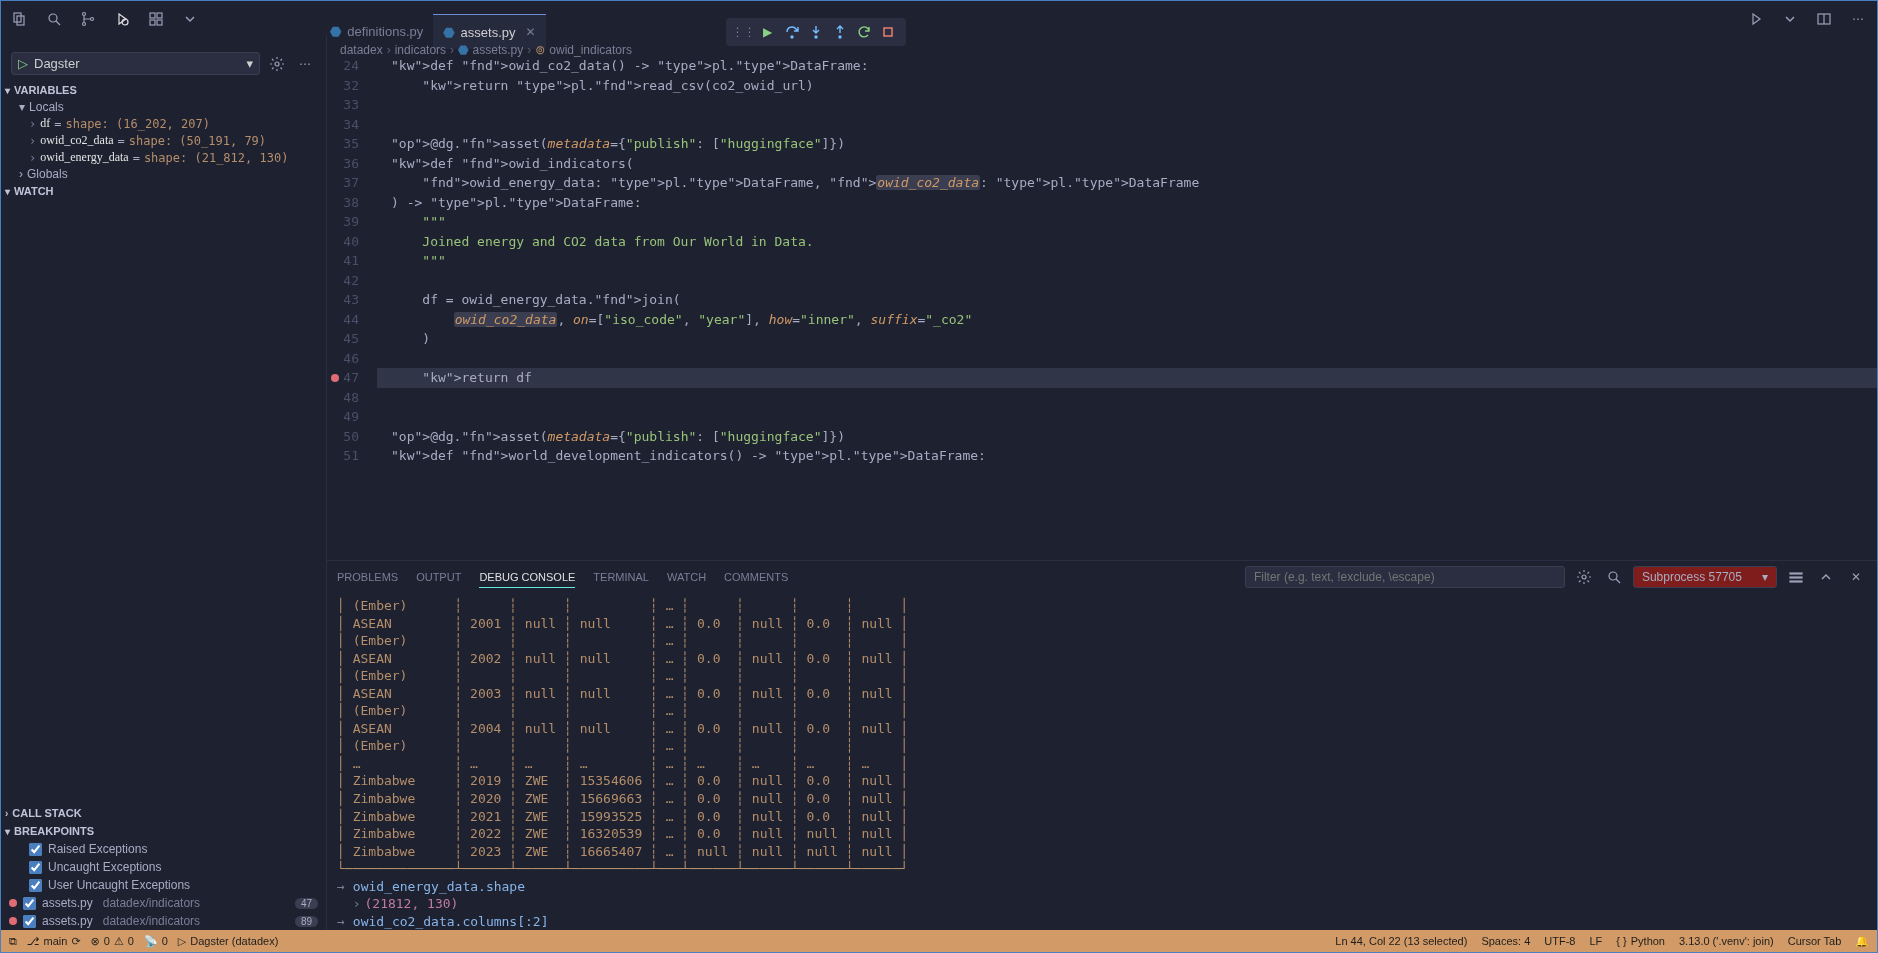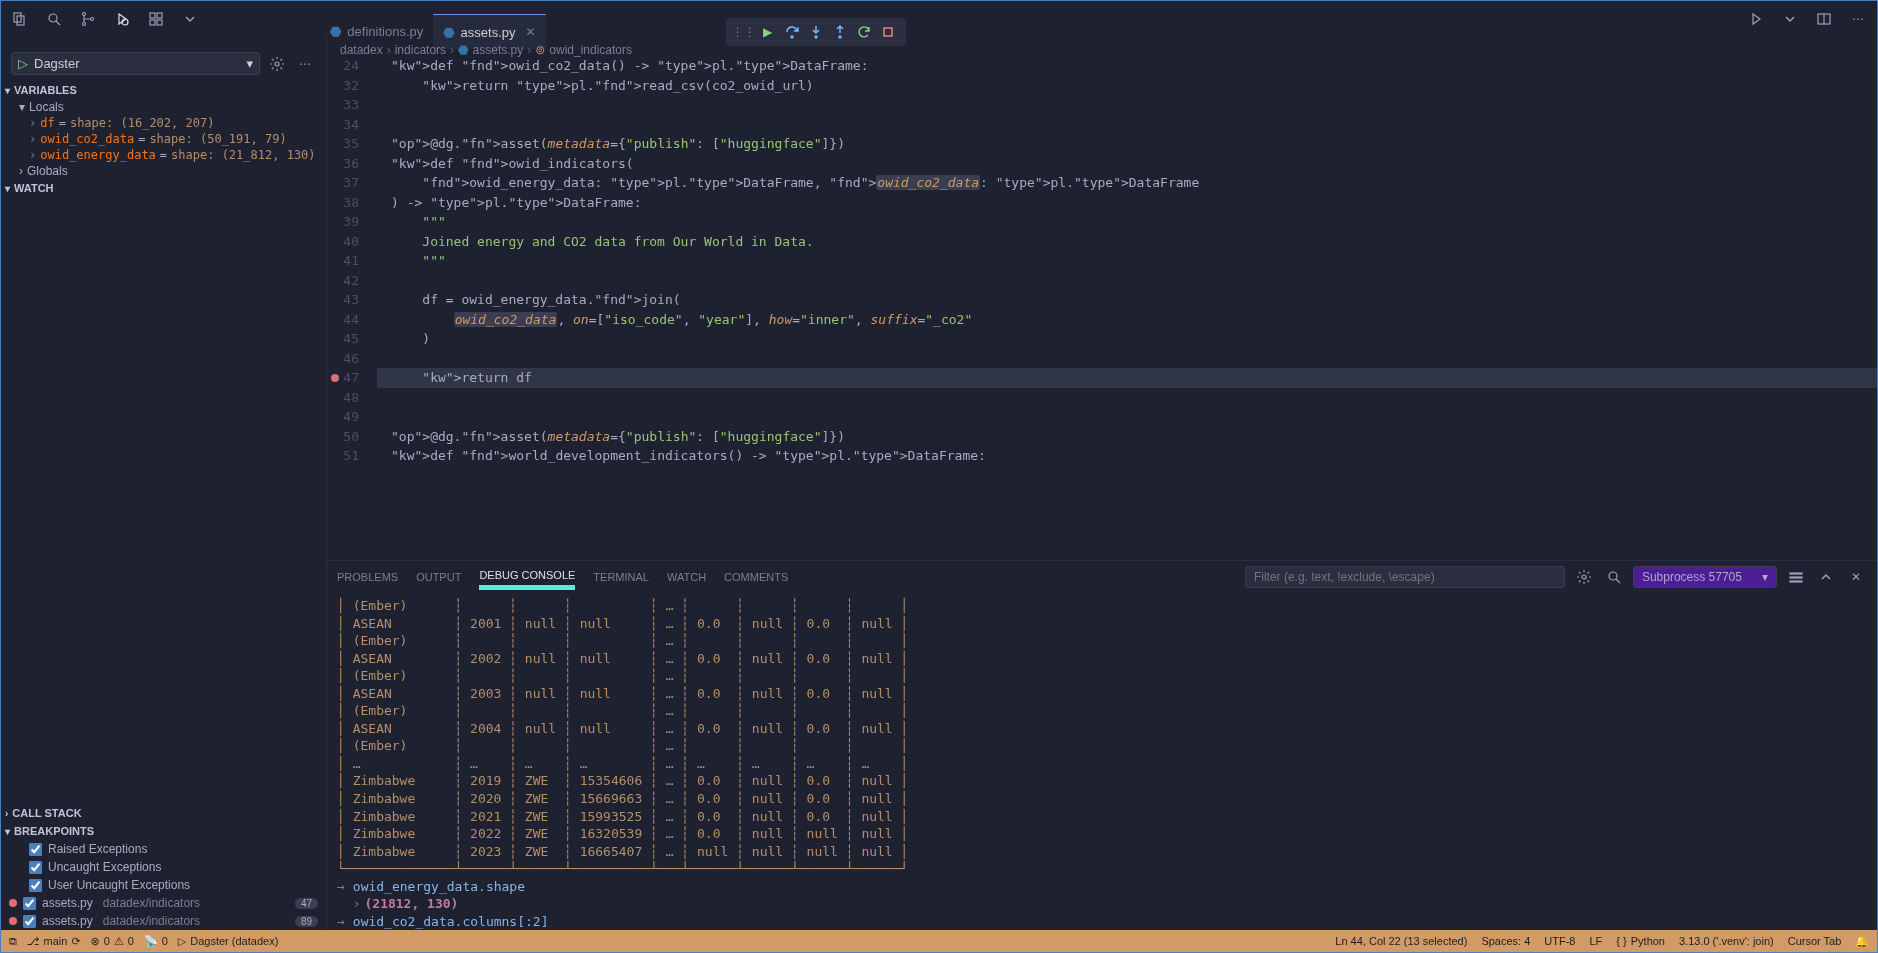--- a/index.html
+++ b/index.html
@@ -128,21 +128,21 @@
 }
 .section-header .chev { font-size: 10px; }
 .var-item {
   display: flex;
   align-items: center;
   padding: 1px 4px 1px 28px;
   font-size: 12px;
   gap: 4px;
   cursor: pointer;
 }
-.var-item .name { color: #f97316; }
+.var-item .name { color: #e5e5e5; font-family: Liberation Serif, serif; }
 .var-item .eq { color: #a8acc3; }
 .var-item .val { color: #b58e6a; }
 .var-item.locals, .var-item.globals { padding-left: 18px; font-size: 12px; }
 .watch-section, .callstack-section, .breakpoints-section {
   display: flex;
   flex-direction: column;
 }
 .watch-section { flex: 1; }
 .bp-item {
   display: flex;
@@ -224,60 +224,60 @@
   gap: 18px;
 }
 .panel-tab {
   font-size: 11px;
   color: #7a7e96;
   cursor: pointer;
   padding: 4px 0;
 }
 .panel-tab.active {
   color: #e0e0e0;
-  border-bottom: 5px solid #5eead4;
+  border-bottom: 1px solid #5eead4;
 }
 .panel-filter {
   margin-left: auto;
   display: flex;
   align-items: center;
   gap: 8px;
   padding-left: 40px;
 }
 .filter-input {
   width: 320px;
   background: #2a2e40;
   border: 1px solid #3a3e50;
   border-radius: 3px;
   padding: 3px 8px;
   color: #a8acc3;
   font-size: 12px;
 }
 .subprocess-select {
-  background: #4c1d95;
+  background: #7f1d1d;
   border: 1px solid #3a3e50;
   border-radius: 3px;
   padding: 3px 8px;
   font-size: 12px;
   display: flex;
   align-items: flex-start;
   gap: 20px;
 }
 .console-body {
   flex: 1;
   overflow: auto;
   padding: 4px 10px;
   font-size: 13px;
   line-height: 1.35;
   color: #b58e6a;
   white-space: pre;
 }
 .console-body .prompt-line { color: #87b4e8; }
 .console-body .arrow { color: #7a7e96; margin-right: 8px; }
-.console-body .result { color: #c27ba0; font-weight: bold; }
+.console-body .result { color: #c27ba0; }
 .console-body .chev-result { color: #7a7e96; margin-right: 4px;}
 
 
 .status-bar {
   height: 22px;
   background: #d19a66;
   color: #1e1e1e;
   display: flex;
   align-items: center;
   font-size: 11px;

